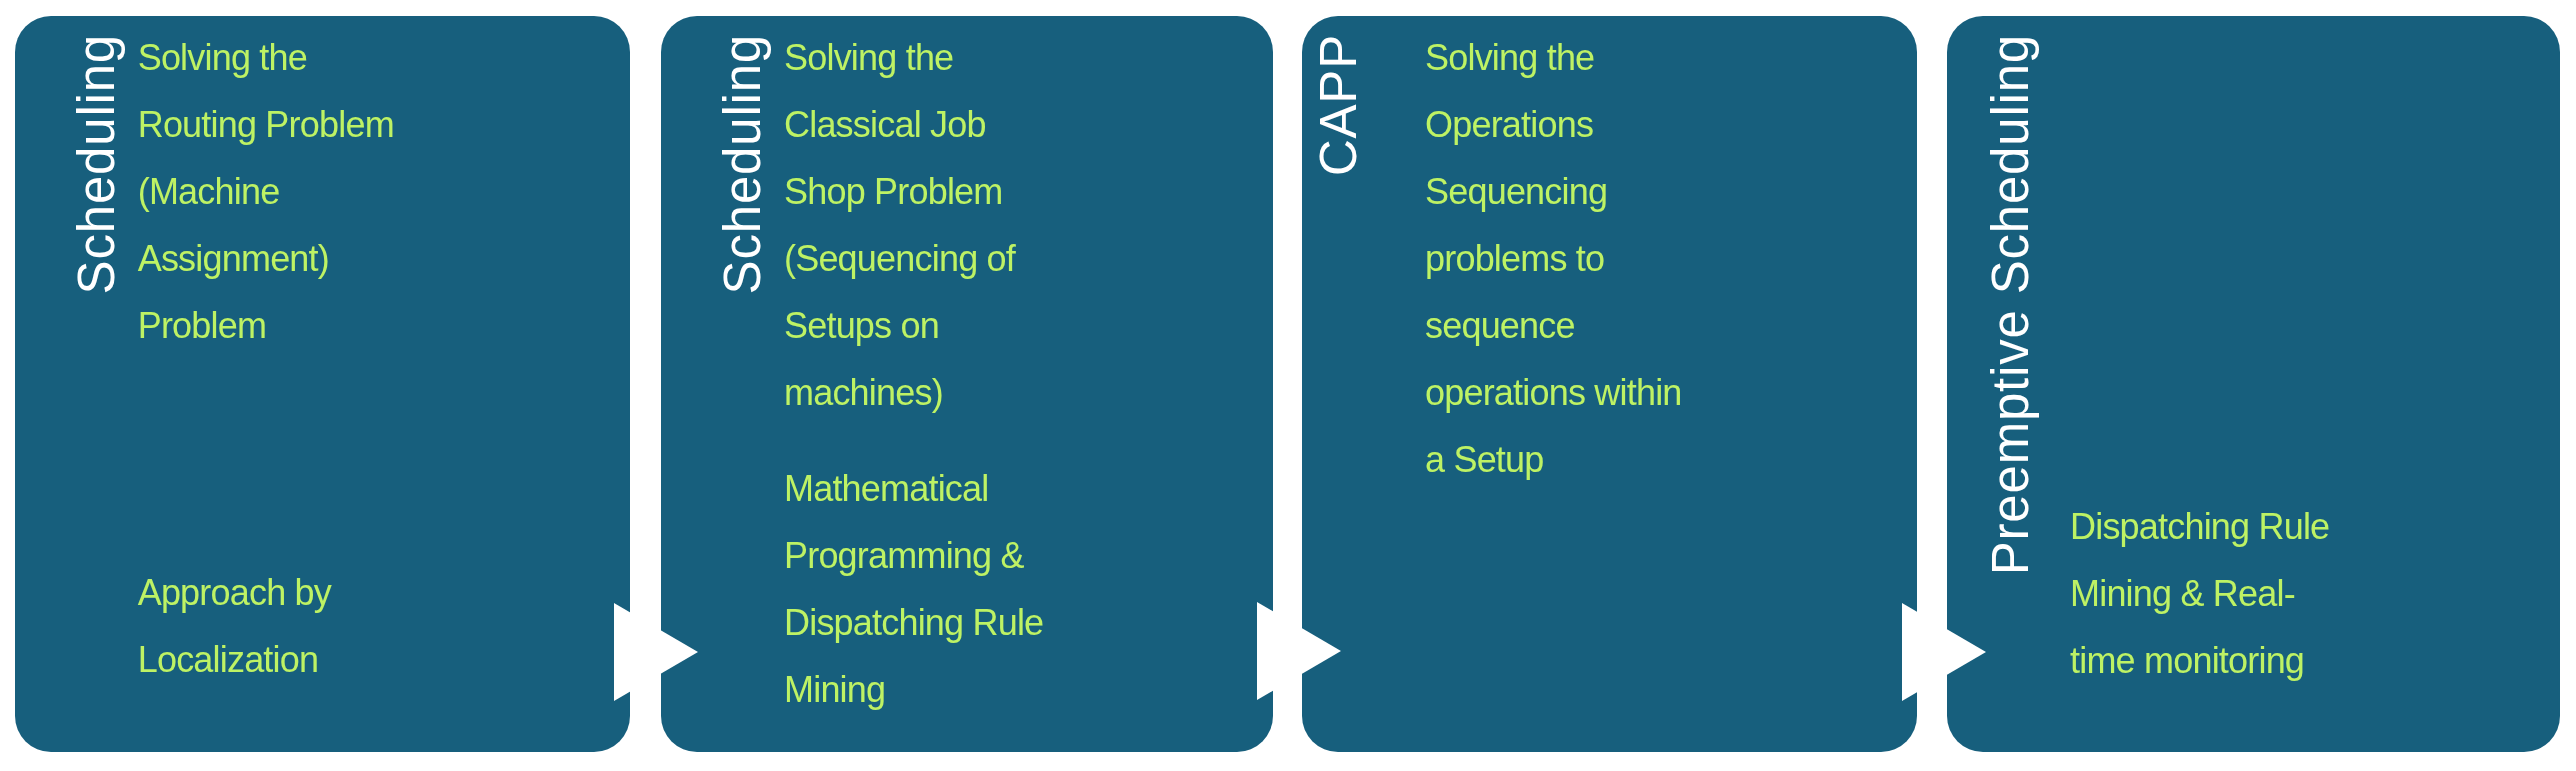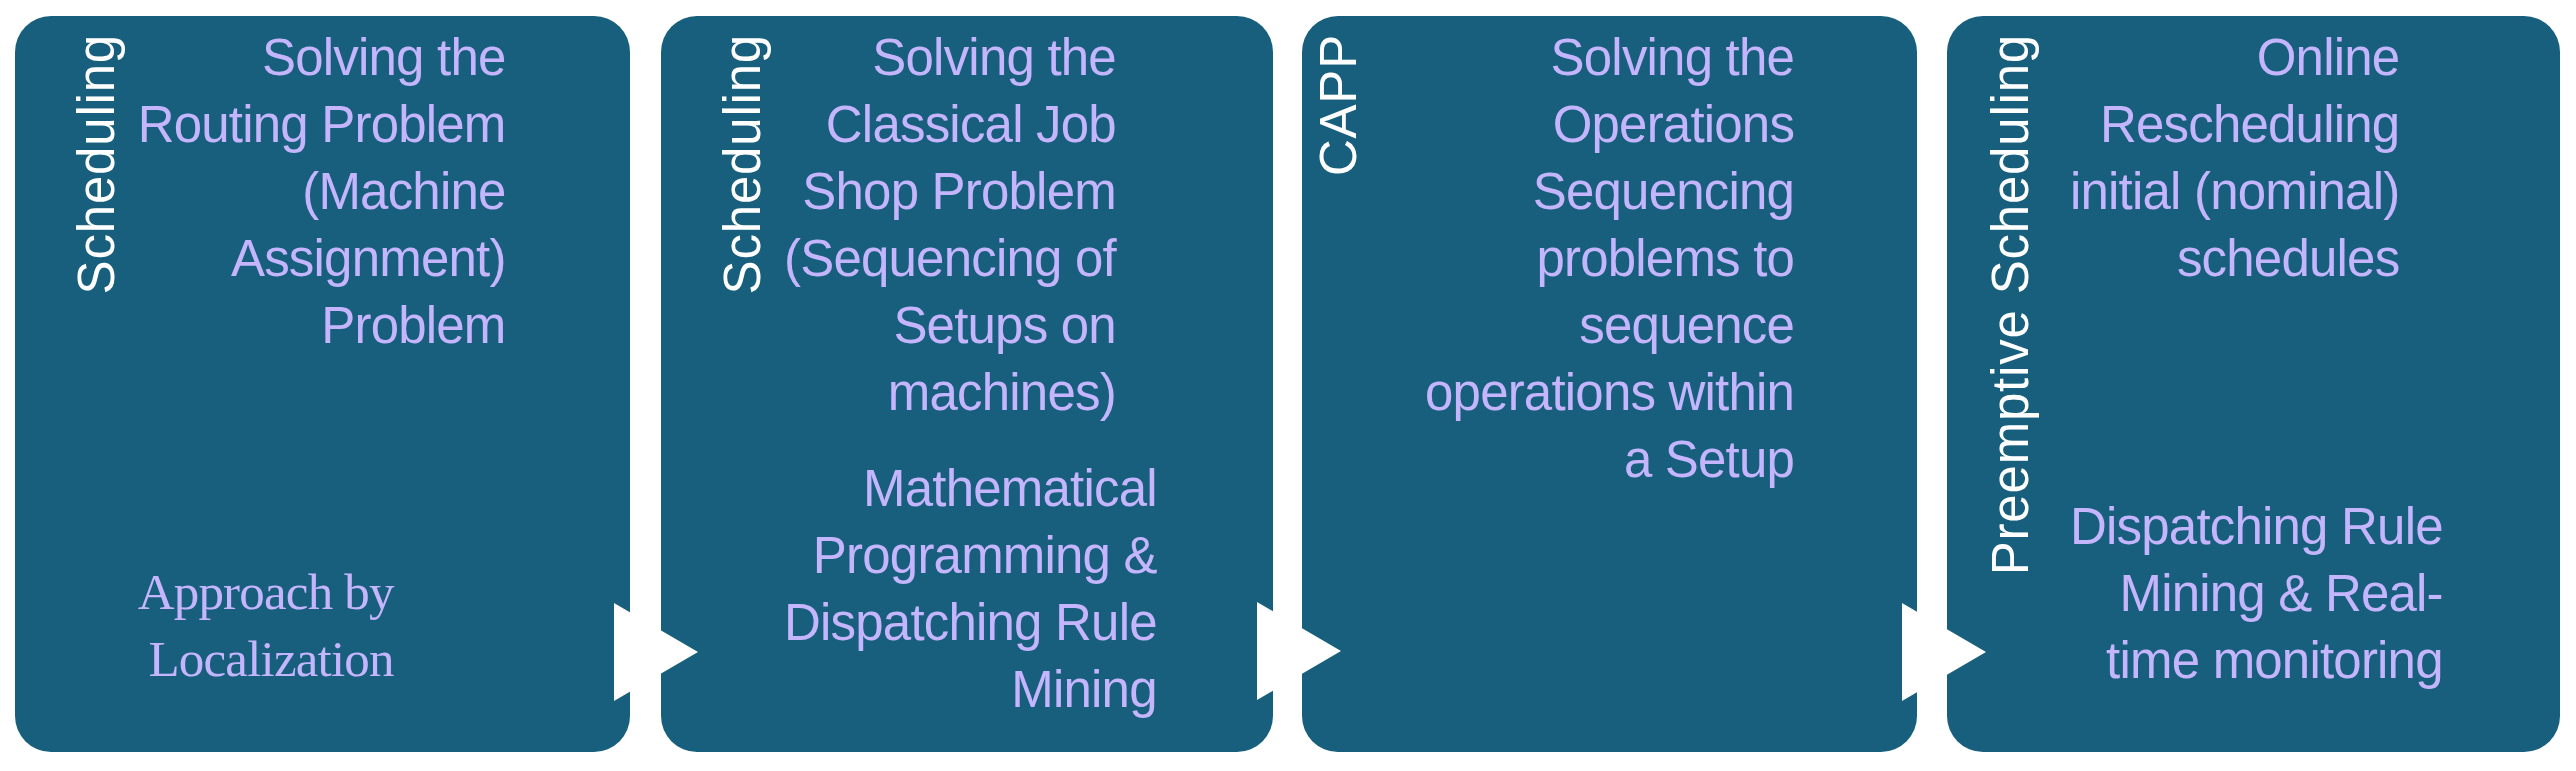--- a/index.html
+++ b/index.html
@@ -23,29 +23,28 @@
     border-radius: 36px;
   }
   .box1 { left: 14.7px;   width: 615px; }
   .box2 { left: 661px;  width: 612px; }
   .box3 { left: 1302px; width: 615px; }
   .box4 { left: 1947px; width: 613px; }
 
   .para {
     position: absolute;
     left: 123px;
-    color: #c4b5fd;
-    font-size: 51px;
+    color: #bef264;
+    font-size: 36px;
     line-height: 67px;
     letter-spacing: -0.8px;
     white-space: pre-line;
-    text-align: right;
   }
   .p1 { top: 7.4px; }
-  .box1 .p2 { top: 543px; font-family: Liberation Serif, serif; }
+  .box1 .p2 { top: 543px; }
   .box2 .p2 { top: 439px; }
   .box4 .p2 { top: 477px; }
 
   .vlabel {
     position: absolute;
     top: 18px;
     color: #ffffff;
     font-size: 51px;
     line-height: 67px;
     letter-spacing: 0.8px;
@@ -105,24 +104,20 @@
 Sequencing
 problems to
 sequence
 operations within
 a Setup</div>
     <div class="para p2"></div>
   </div>
 
   <div class="box box4">
     <div class="vlabel">Preemptive Scheduling</div>
-    <div class="para p1">Online
-Rescheduling
-initial (nominal)
-schedules</div>
     <div class="para p2">Dispatching Rule
 Mining &amp; Real-
 time monitoring</div>
   </div>
 
   <div class="arrow arrow1"></div>
   <div class="arrow arrow2"></div>
   <div class="arrow arrow3"></div>
 
 </div>

